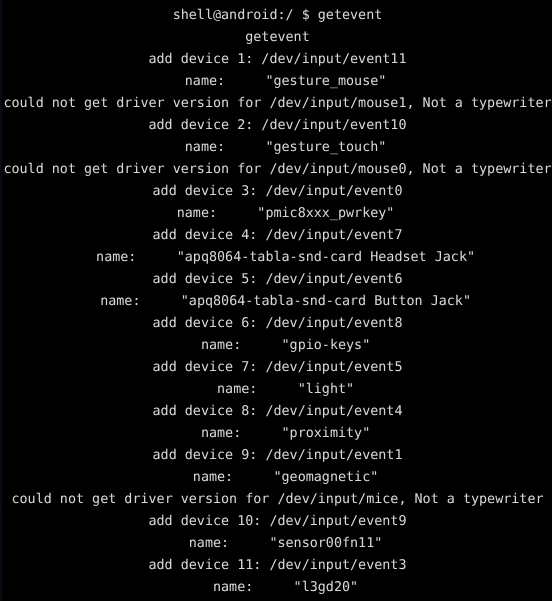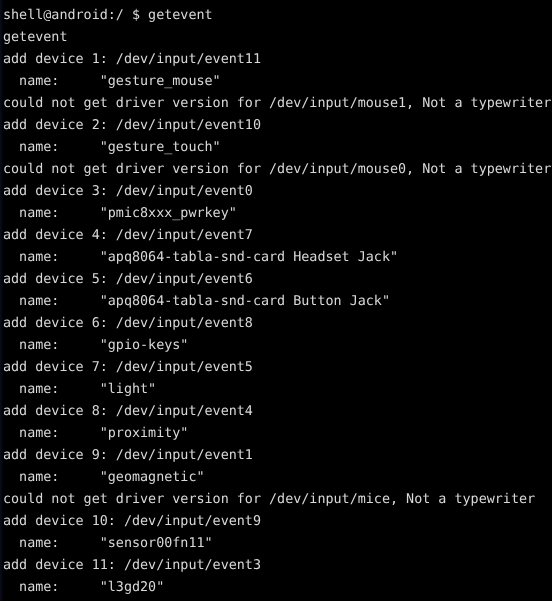--- a/index.html
+++ b/index.html
@@ -43,20 +43,21 @@
     font-weight: 400;
     text-rendering: geometricPrecision;
     -webkit-font-smoothing: none;
   }
   .term-line {
     display: block;
     height: 22px;
     padding-left: 3px;
     white-space: pre;
     overflow: hidden;
+    text-align: center;
   }
 </style>
 </head>
 <body>
 
 <div id="terminal-window">
   <div id="terminal-output"><div class="term-line"></div><div class="term-line">shell@android:/ $ getevent</div><div class="term-line">getevent</div><div class="term-line">add device 1: /dev/input/event11</div><div class="term-line">  name:     "gesture_mouse"</div><div class="term-line">could not get driver version for /dev/input/mouse1, Not a typewriter</div><div class="term-line">add device 2: /dev/input/event10</div><div class="term-line">  name:     "gesture_touch"</div><div class="term-line">could not get driver version for /dev/input/mouse0, Not a typewriter</div><div class="term-line">add device 3: /dev/input/event0</div><div class="term-line">  name:     "pmic8xxx_pwrkey"</div><div class="term-line">add device 4: /dev/input/event7</div><div class="term-line">  name:     "apq8064-tabla-snd-card Headset Jack"</div><div class="term-line">add device 5: /dev/input/event6</div><div class="term-line">  name:     "apq8064-tabla-snd-card Button Jack"</div><div class="term-line">add device 6: /dev/input/event8</div><div class="term-line">  name:     "gpio-keys"</div><div class="term-line">add device 7: /dev/input/event5</div><div class="term-line">  name:     "light"</div><div class="term-line">add device 8: /dev/input/event4</div><div class="term-line">  name:     "proximity"</div><div class="term-line">add device 9: /dev/input/event1</div><div class="term-line">  name:     "geomagnetic"</div><div class="term-line">could not get driver version for /dev/input/mice, Not a typewriter</div><div class="term-line">add device 10: /dev/input/event9</div><div class="term-line">  name:     "sensor00fn11"</div><div class="term-line">add device 11: /dev/input/event3</div><div class="term-line">  name:     "l3gd20"</div><div class="term-line">add device 12: /dev/input/event2</div></div>
 </div>
 
 </body></html>

